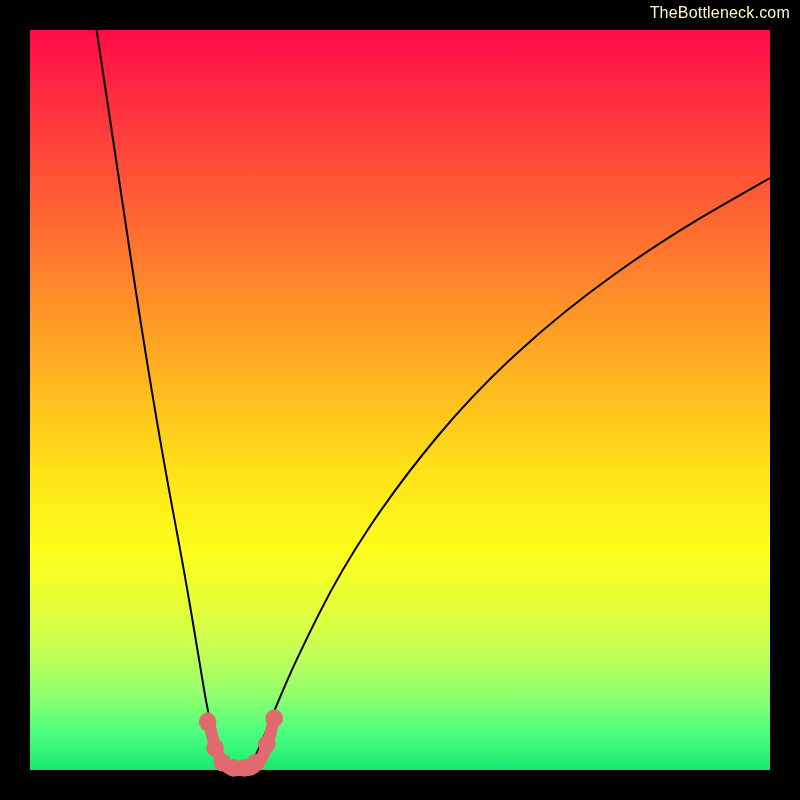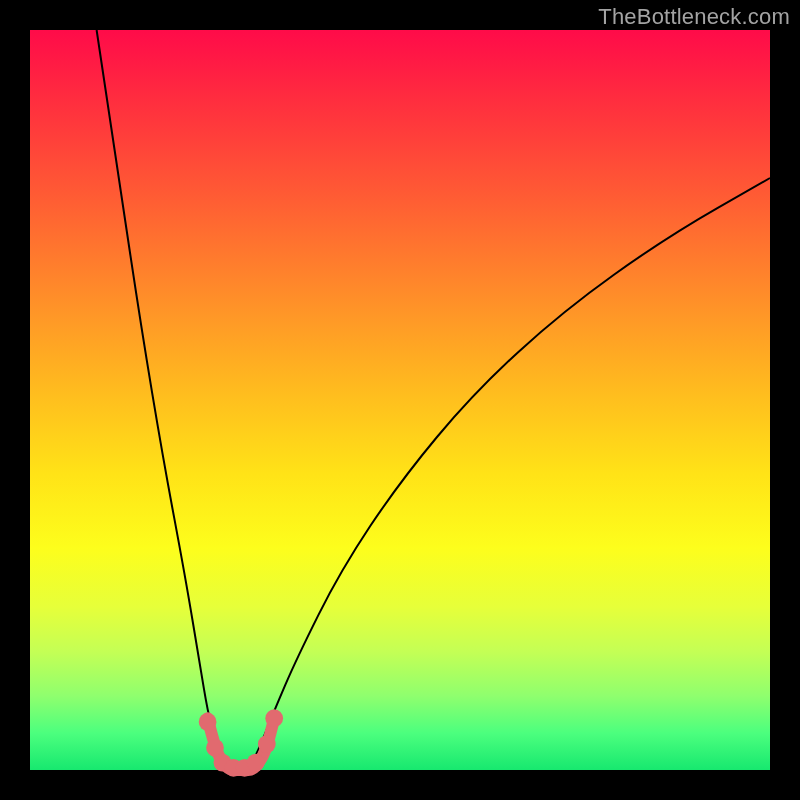--- a/index.html
+++ b/index.html
@@ -47,22 +47,22 @@
     left: 0;
     top: 0;
     width: 740px;
     height: 740px;
     overflow: visible;
   }
   .watermark {
     position: absolute;
     top: 4px;
     right: 10px;
-    color: #a3a3a3;
-    font-size: 22px;
+    color: #fef9c3;
+    font-size: 16px;
     letter-spacing: 0.2px;
     font-weight: 400;
   }
 </style>
 </head>
 <body>
 
 <div class="frame">
   <div class="plot">
     <svg viewBox="0 0 100 100" preserveAspectRatio="none">

